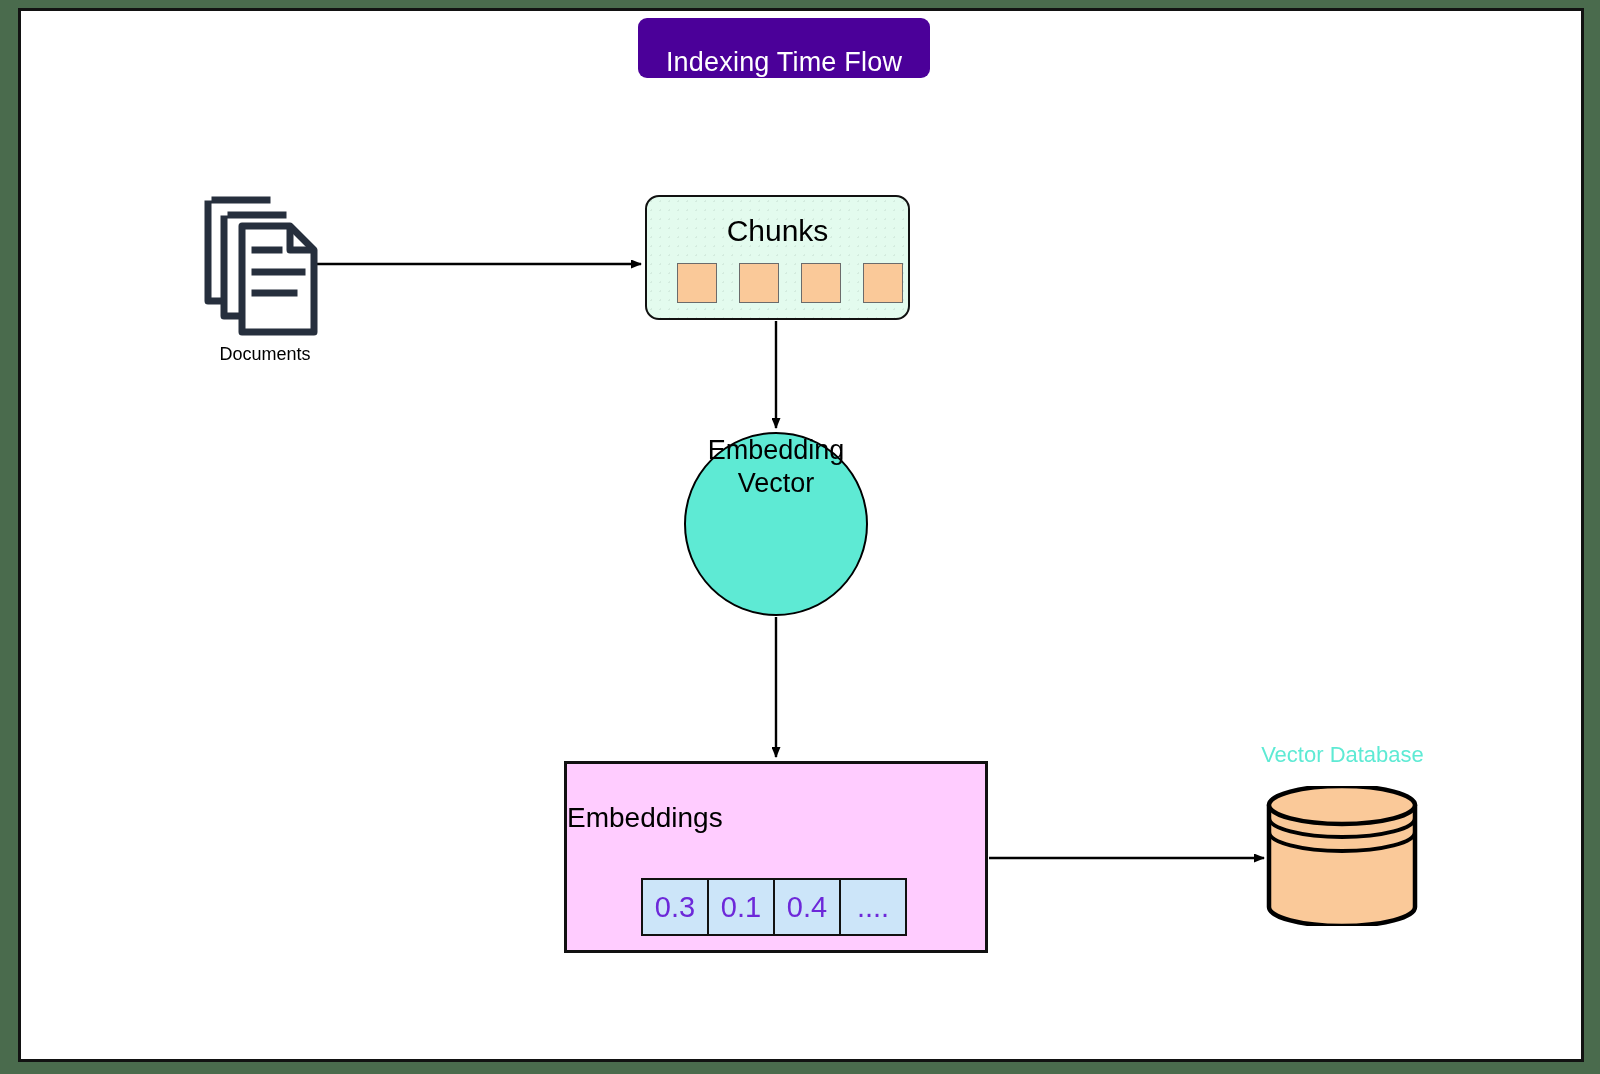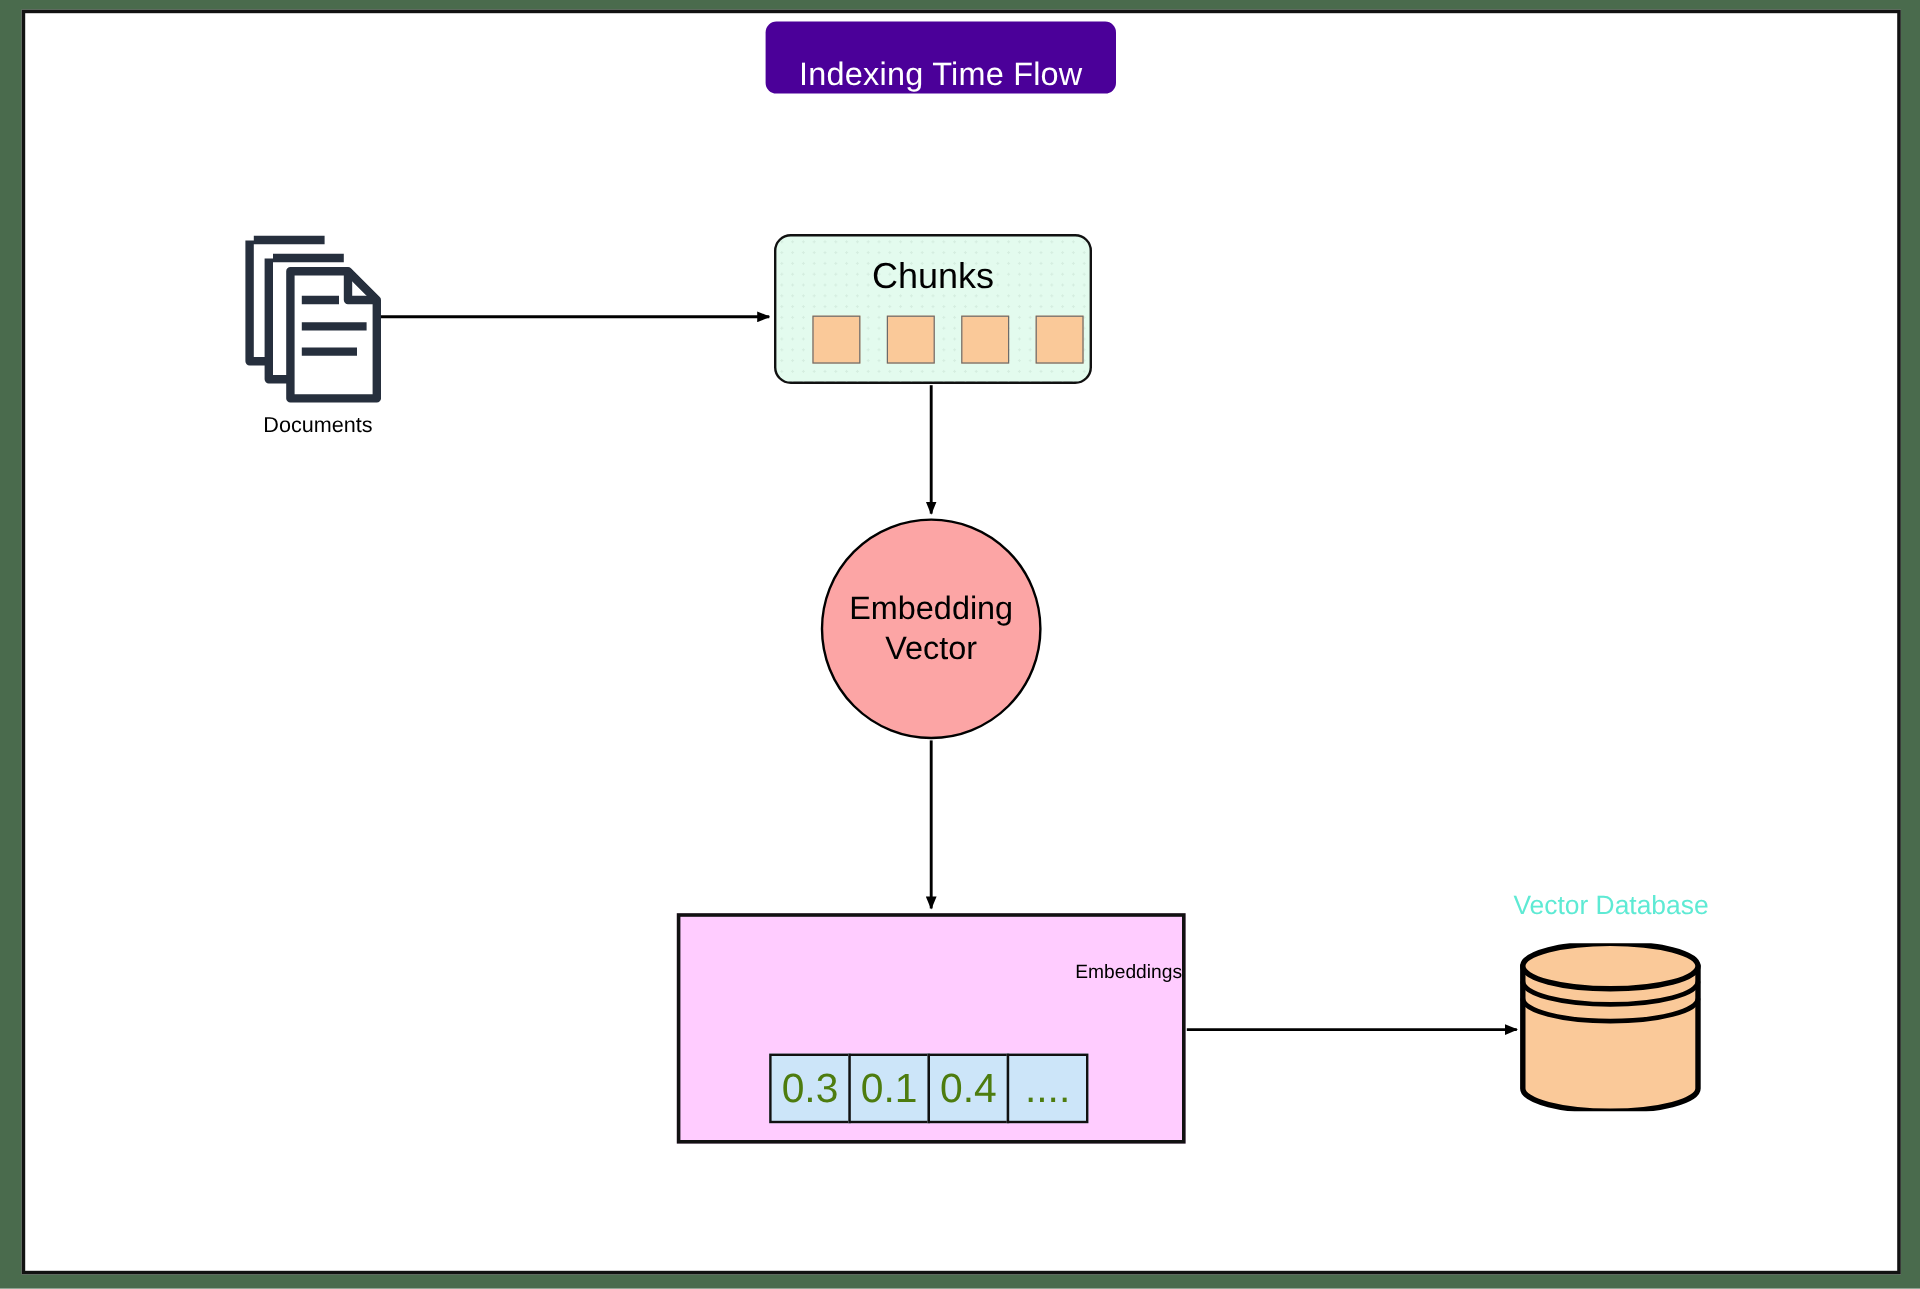--- a/index.html
+++ b/index.html
@@ -116,27 +116,26 @@
   }
 
   
   #embedding-model {
     position: absolute;
     left: 684px;
     top: 432px;
     width: 184px;
     height: 184px;
     border-radius: 50%;
-    background: #fca5a5;
+    background: #5eead4;
     border: 2px solid #000000;
     box-sizing: border-box;
     display: flex;
     flex-direction: column;
     align-items: center;
-    justify-content: center;
     line-height: 1.22;
   }
   #embedding-model span {
     font-size: 27px;
     color: #000000;
   }
 
   
   #embeddings-box {
     position: absolute;
@@ -146,42 +145,42 @@
     height: 192px;
     background: #ffccff;
     border: 3px solid #111111;
     box-sizing: border-box;
   }
   #embeddings-title {
     position: absolute;
     left: 0;
     top: 38px;
     width: 100%;
-    text-align: right;
-    font-size: 16px;
+    text-align: left;
+    font-size: 28px;
     color: #000000;
   }
   #embedding-cells {
     position: absolute;
     left: 74px;
     top: 114px;
     display: flex;
   }
   .emb-cell {
     width: 68px;
     height: 58px;
     background: #cce5f9;
     border: 2px solid #111111;
     margin-left: -2px;
     box-sizing: border-box;
     display: flex;
     align-items: center;
     justify-content: center;
-    font-size: 34px;
-    color: #4d7c0f;
+    font-size: 29px;
+    color: #6d28d9;
   }
   .emb-cell:first-child { margin-left: 0; }
 
   
   #vdb-label {
     position: absolute;
     left: 1230px;
     top: 742px;
     width: 225px;
     text-align: center;

